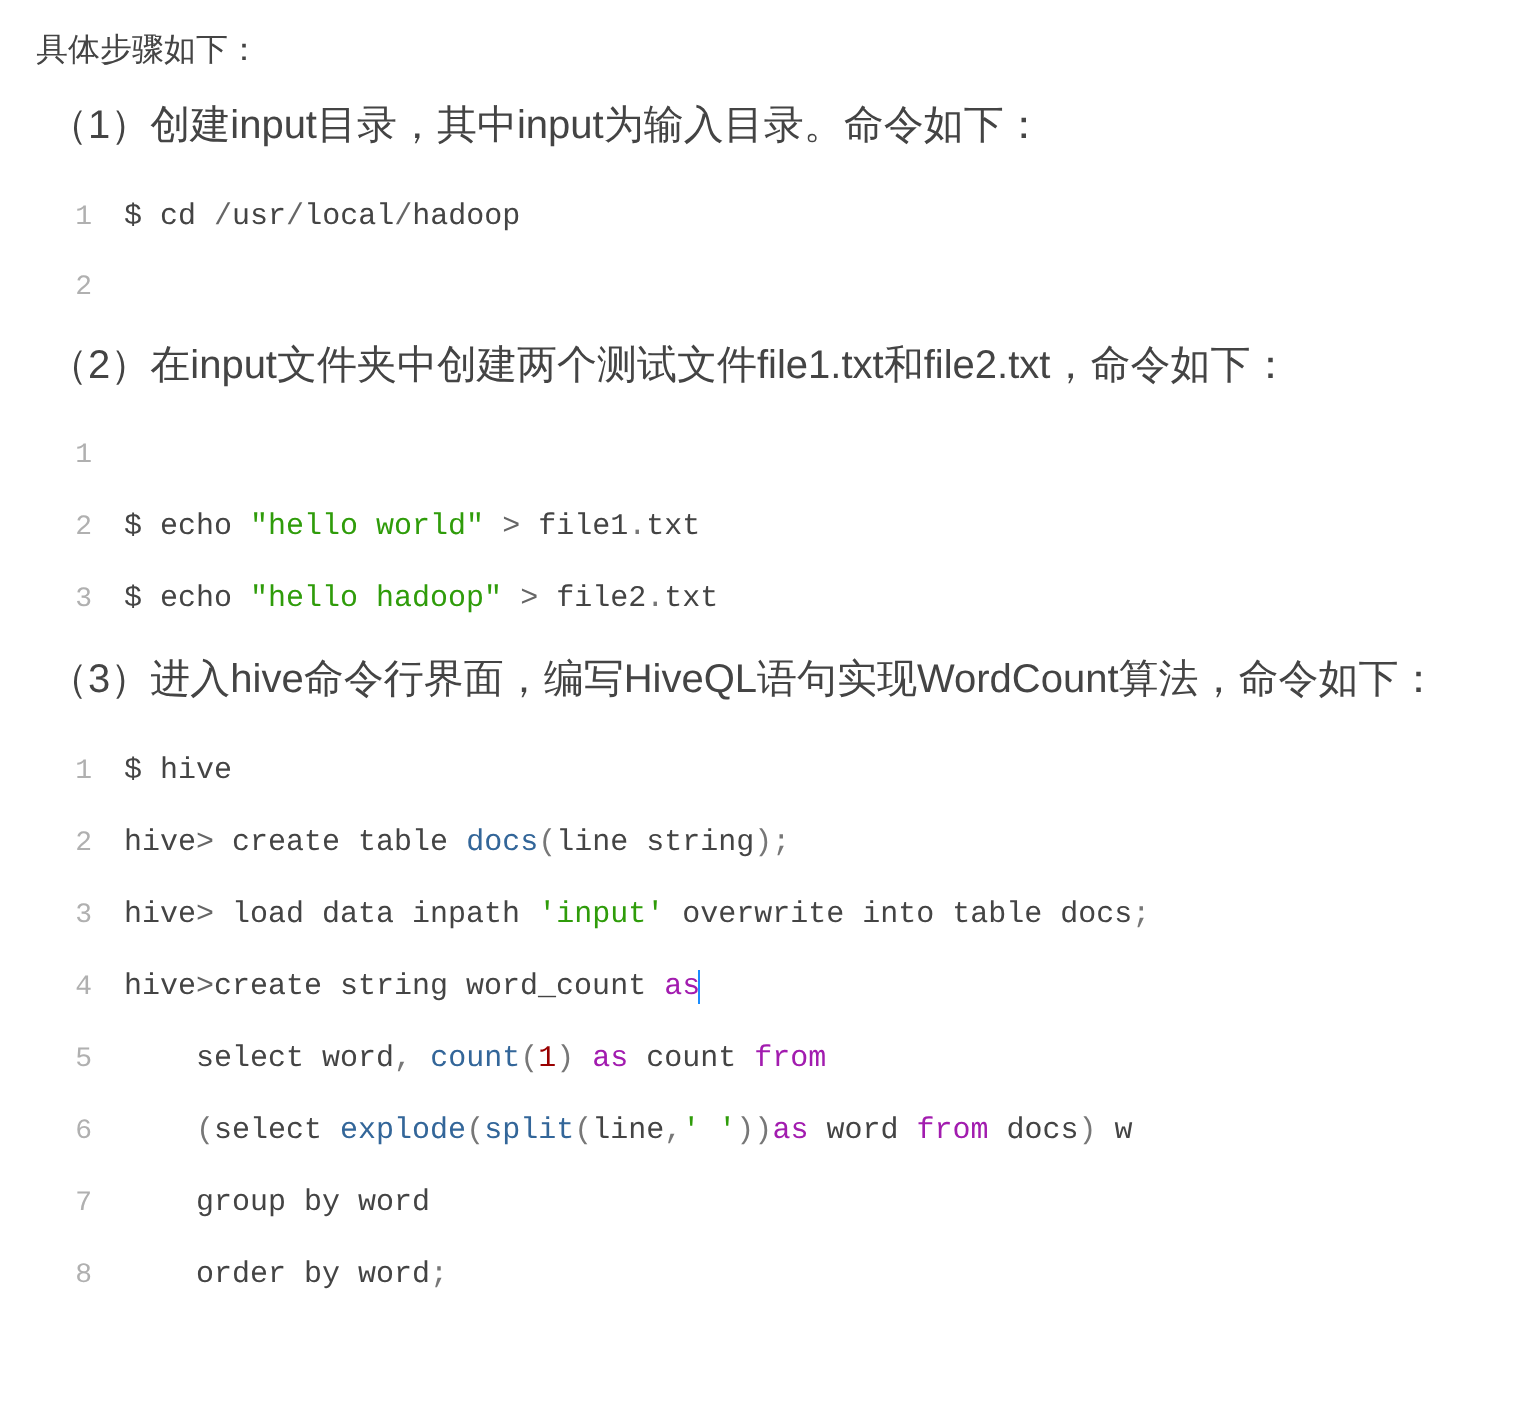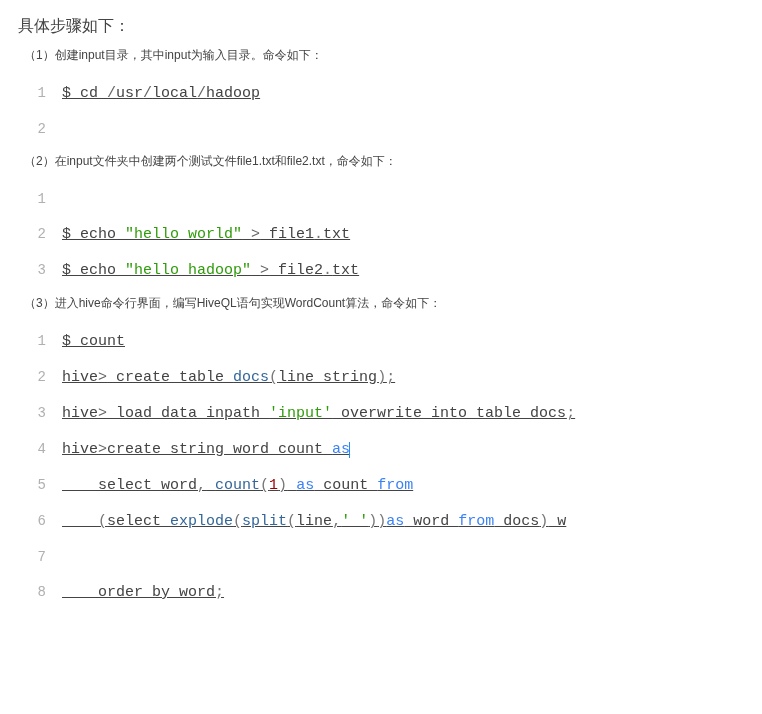--- a/index.html
+++ b/index.html
@@ -18,21 +18,21 @@
     .content {
       padding: 12px 18px 12px 18px;
     }
     .paragraph {
       color: #444444;
       font-size: 16px;
       margin-bottom: 4px;
     }
     .step-text {
       color: #444444;
-      font-size: 12px;
+      font-size: 20px;
       margin-bottom: 4px;
       padding-left: 6px;
     }
     .code-block {
       margin: 10px 0 4px 10px;
       font-family: "Consolas", "Monaco", "Courier New", monospace;
       font-size: 15px;
     }
     .code-line {
       display: flex;
@@ -45,25 +45,24 @@
       flex-shrink: 0;
       text-align: right;
       padding-right: 16px;
       color: #b0b0b0;
       font-size: 14px;
       user-select: none;
     }
     .code-content {
       color: #444444;
       white-space: pre;
-      text-decoration: underline;
     }
     .tok-op { color: #666666; }
     .tok-str { color: #2f9c0a; }
-    .tok-kw { color: #3b82f6; }
+    .tok-kw { color: #a21caf; }
     .tok-ident { color: #336699; }
     .tok-num { color: #990000; }
     .tok-punct { color: #777777; }
     .cursor {
       border-right: 1px solid #1a8cff;
       display: inline-block;
       height: 1.1em;
       vertical-align: text-bottom;
       margin-left: -1px;
     }
@@ -98,21 +97,21 @@
       <div class="code-line">
         <span class="line-number">3</span>
         <span class="code-content"><span>$ echo </span><span class="tok-str">"hello hadoop"</span><span> </span><span class="tok-op">&gt;</span><span> file2</span><span class="tok-punct">.</span><span>txt</span></span>
       </div>
     </div>
 
   <p class="step-text">（3）进入hive命令行界面，编写HiveQL语句实现WordCount算法，命令如下：</p>
   <div class="code-block" id="code-block-2">
       <div class="code-line">
         <span class="line-number">1</span>
-        <span class="code-content"><span>$ count</span></span>
+        <span class="code-content"><span>$ hive</span></span>
       </div>
       <div class="code-line">
         <span class="line-number">2</span>
         <span class="code-content"><span>hive</span><span class="tok-op">&gt;</span><span> create table </span><span class="tok-ident">docs</span><span class="tok-punct">(</span><span>line string</span><span class="tok-punct">)</span><span class="tok-punct">;</span></span>
       </div>
       <div class="code-line">
         <span class="line-number">3</span>
         <span class="code-content"><span>hive</span><span class="tok-op">&gt;</span><span> load data inpath </span><span class="tok-str">'input'</span><span> overwrite into table docs</span><span class="tok-punct">;</span></span>
       </div>
       <div class="code-line">
@@ -122,20 +121,21 @@
       <div class="code-line">
         <span class="line-number">5</span>
         <span class="code-content"><span>    select word</span><span class="tok-punct">,</span><span> </span><span class="tok-ident">count</span><span class="tok-punct">(</span><span class="tok-num">1</span><span class="tok-punct">)</span><span> </span><span class="tok-kw">as</span><span> count </span><span class="tok-kw">from</span></span>
       </div>
       <div class="code-line">
         <span class="line-number">6</span>
         <span class="code-content"><span>    </span><span class="tok-punct">(</span><span>select </span><span class="tok-ident">explode</span><span class="tok-punct">(</span><span class="tok-ident">split</span><span class="tok-punct">(</span><span>line</span><span class="tok-punct">,</span><span class="tok-str">' '</span><span class="tok-punct">)</span><span class="tok-punct">)</span><span class="tok-kw">as</span><span> word </span><span class="tok-kw">from</span><span> docs</span><span class="tok-punct">)</span><span> w</span></span>
       </div>
       <div class="code-line">
         <span class="line-number">7</span>
+        <span class="code-content"><span>    group by word</span></span>
       </div>
       <div class="code-line">
         <span class="line-number">8</span>
         <span class="code-content"><span>    order by word</span><span class="tok-punct">;</span></span>
       </div>
     </div>
 
 
 </div>
 

